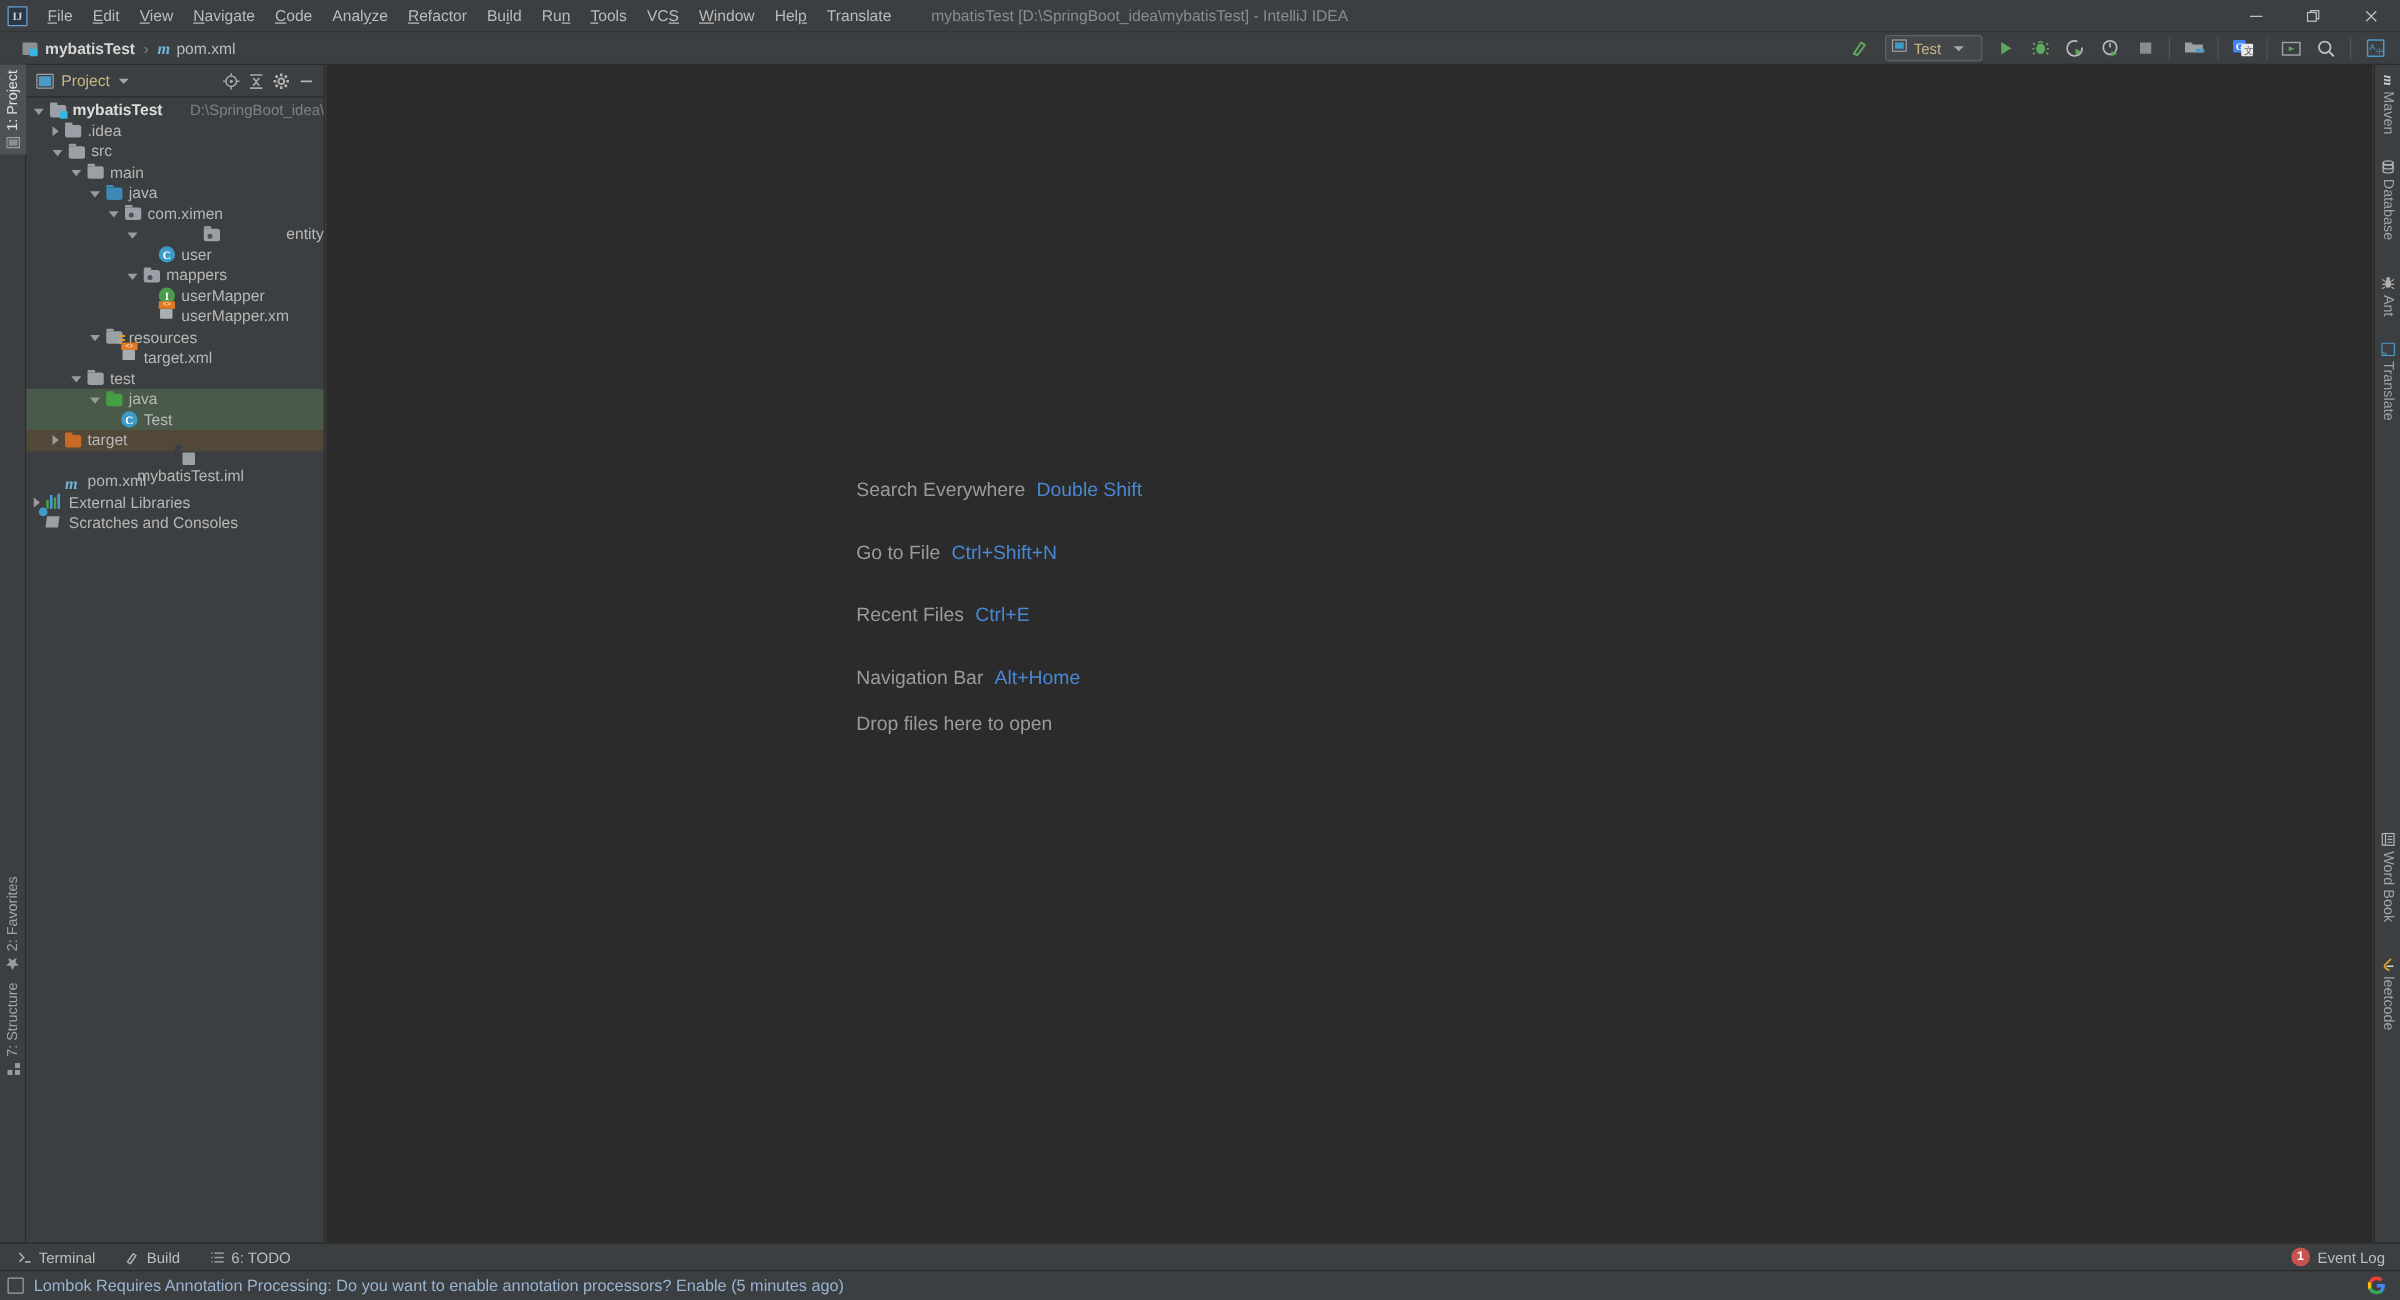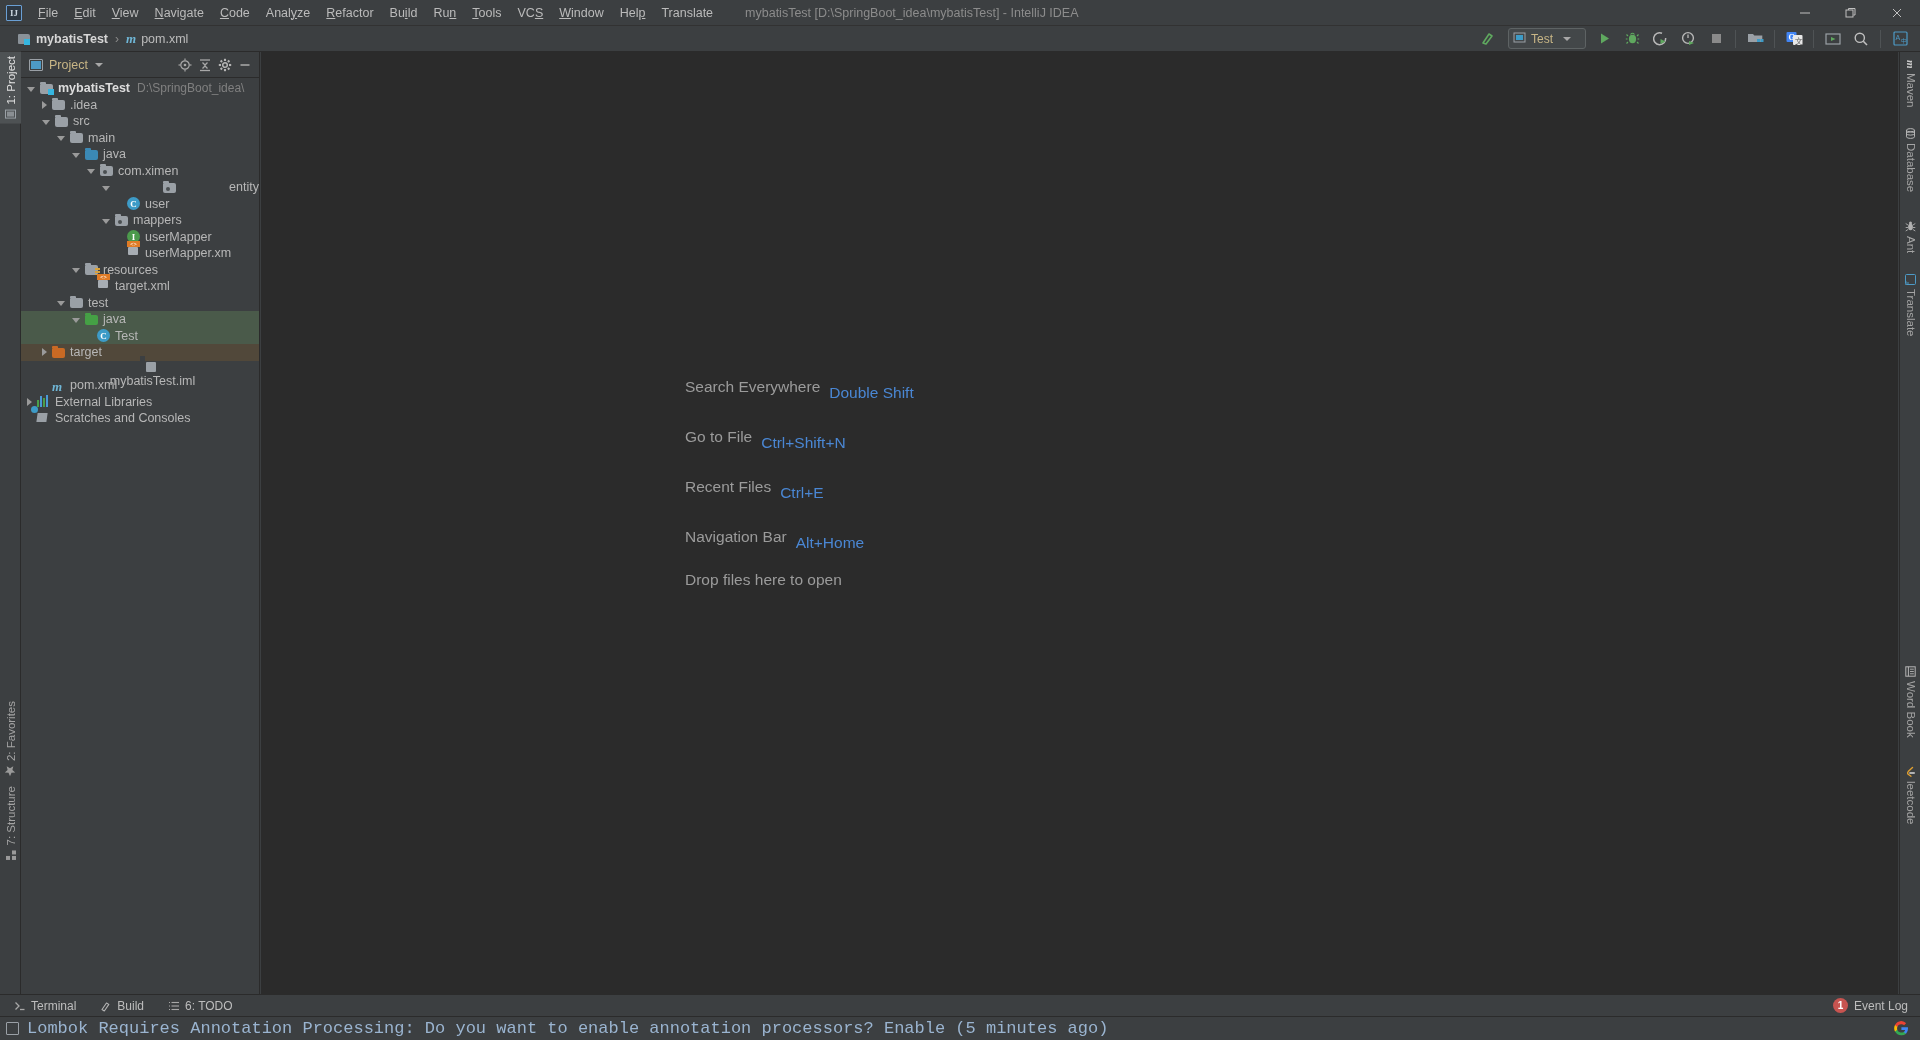--- a/index.html
+++ b/index.html
@@ -134,21 +134,21 @@
     border-top: 4px solid transparent; border-bottom: 4px solid transparent;
     border-left: 5px solid #9a9a9a;
   }
   .tri.open {
     border-left: 4px solid transparent; border-right: 4px solid transparent;
     border-top: 5px solid #9a9a9a; border-bottom: none; margin-top: 2px;
   }
   .tri.none { border: none; width: 5px; }
   .tlabel { margin-left: 4px; }
   .tlabel.bold { font-weight: bold; color: #ddd; }
-  .tpath { color: #808080; margin-left: 7px; font-size: 12px; }
+  .tpath { color: #808080; margin-left: 22px; font-size: 12px; }
 
   
   .ic { width: 14px; height: 13px; flex: none; position: relative; margin-left: 2px; }
   .folder { background: #9aa0a6; border-radius: 1px 2px 2px 2px; width: 13px; height: 10px; position: absolute; top: 2px; }
   .folder:before { content:""; position:absolute; top:-2px; left:0; width:6px; height:2px; background:#9aa0a6; border-radius:1px 1px 0 0; }
   .folder.blue { background: #3b89b5; } .folder.blue:before { background:#3b89b5; }
   .folder.green { background: #45a045; } .folder.green:before { background:#45a045; }
   .folder.orange { background: #c96a24; } .folder.orange:before { background:#c96a24; }
   .folder.grey { background: #9aa0a6; }
   .mod-badge { position:absolute; right:-1px; bottom:-1px; width:6px; height:6px; background:#36b6e0; }
@@ -177,21 +177,21 @@
     position: absolute; left: 0; bottom: 0; width: 239px; height: 8px; background: #3c3f41;
   }
   .pp-hscroll-thumb { position:absolute; left: 3px; top: 1px; width: 161px; height: 6px; background:#5a5e60; border-radius: 3px; }
 
   
   .editor {
     position: absolute; left: 261px; top: 52px; right: 22px; height: 956px;
     background: #2b2b2b;
   }
   .tips { position: absolute; left: 424px; top: 319px; }
-  .tip-row { display: flex; align-items: center; margin-bottom: 19px; font-size: 15.5px; }
+  .tip-row { display: flex; align-items: flex-end; margin-bottom: 19px; font-size: 15.5px; }
   .tip-name { color: #9b9b9b; }
   .tip-key { color: #4a87d4; margin-left: 9px; margin-top: 13px; }
   .tip-plain { color: #9b9b9b; font-size: 15.5px; }
 
   
   .bottombar {
     position: absolute; left: 0; bottom: 24px; width: 1920px; height: 22px;
     background: #3c3f41; border-top: 1px solid #2b2b2b;
     display: flex; align-items: center;
   }
@@ -207,21 +207,21 @@
 
   
   .statusbar {
     position: absolute; left: 0; bottom: 0; width: 1920px; height: 24px;
     background: #3c3f41; border-top: 1px solid #2b2b2b;
     display: flex; align-items: center; padding-left: 6px;
   }
   .status-ic {
     width: 13px; height: 13px; border: 1.5px solid #9aa0a6; border-radius: 1px; margin-right: 8px;
   }
-  .status-text { font-size: 17px; color: #9ab4d0; font-family: Liberation Mono, monospace; }
+  .status-text { font-size: 13px; color: #9ab4d0; }
   .gicon {
     margin-left: auto; margin-right: 10px; width: 16px; height: 16px;
     font-size: 13px; font-weight: bold; line-height: 16px; text-align:center;
     font-family:"Liberation Serif", serif;
   }
   svg { shape-rendering: geometricPrecision; }
 </style>
 </head>
 <body>
 

